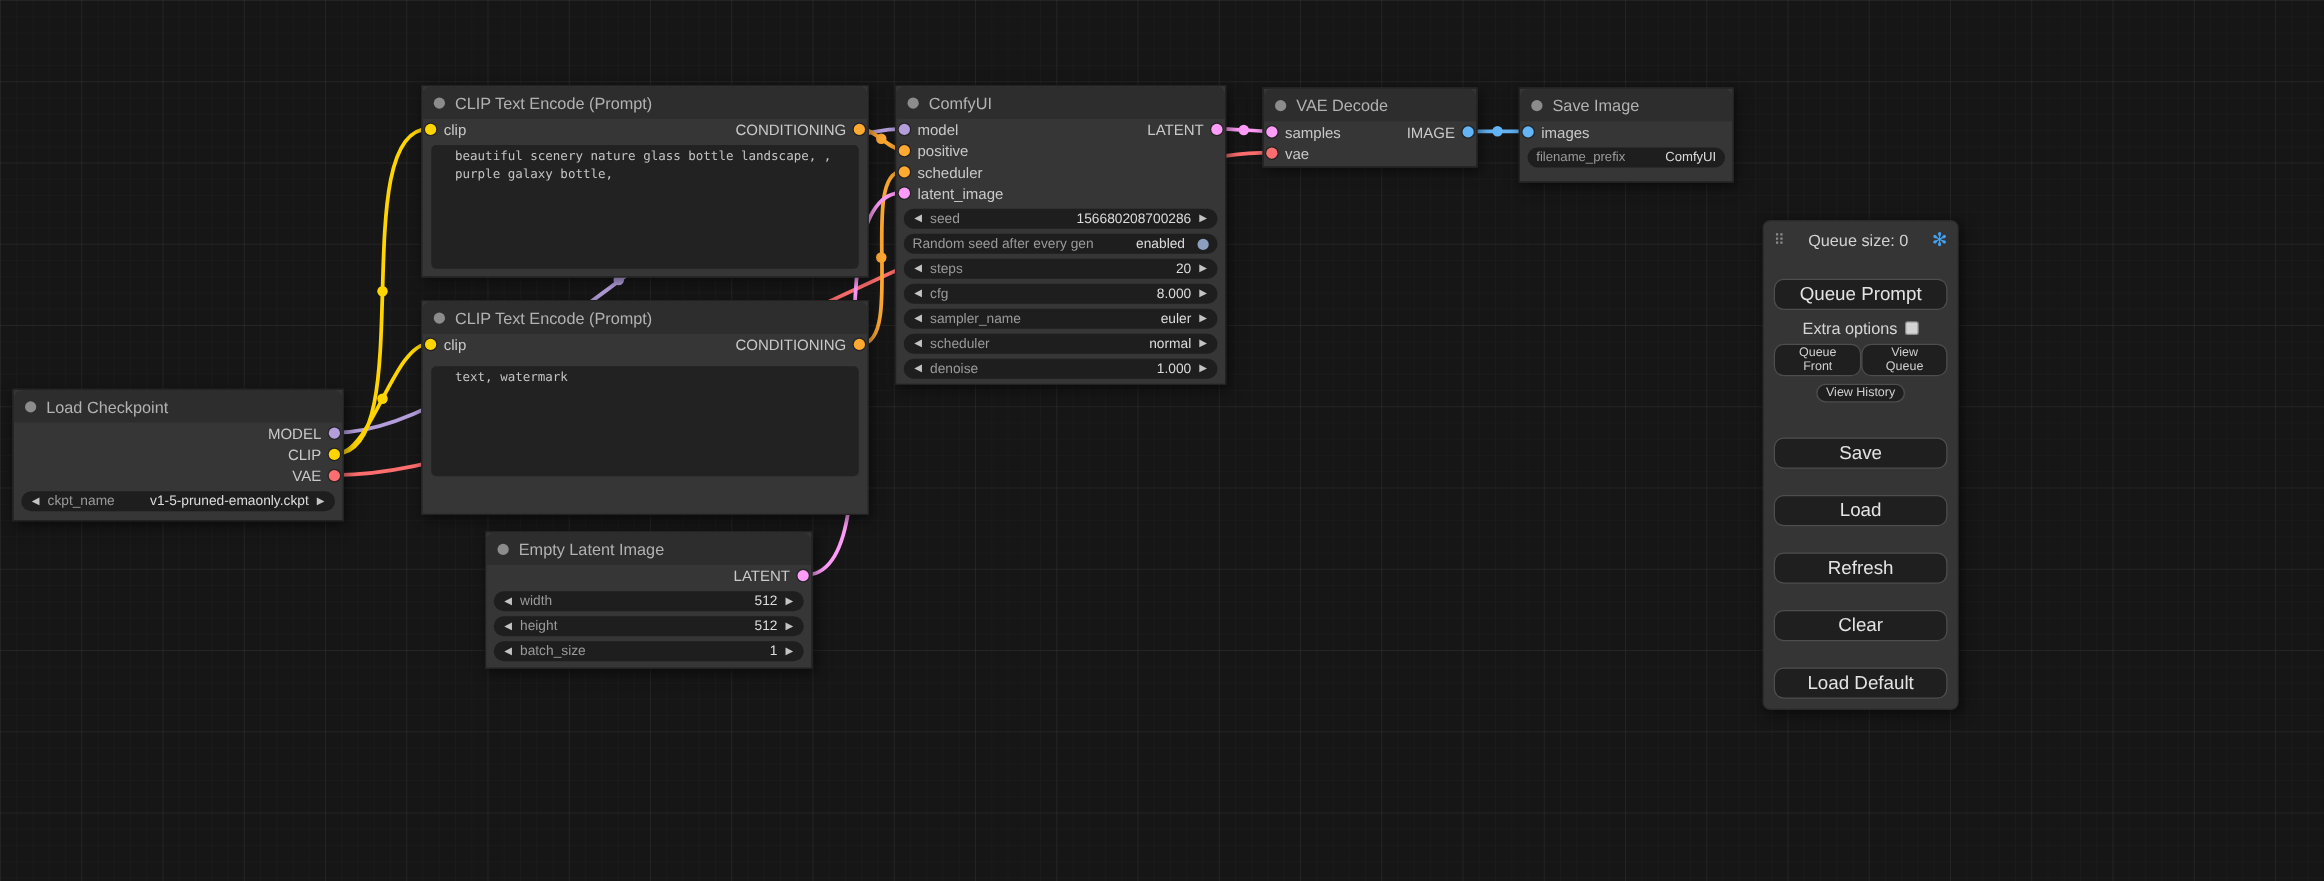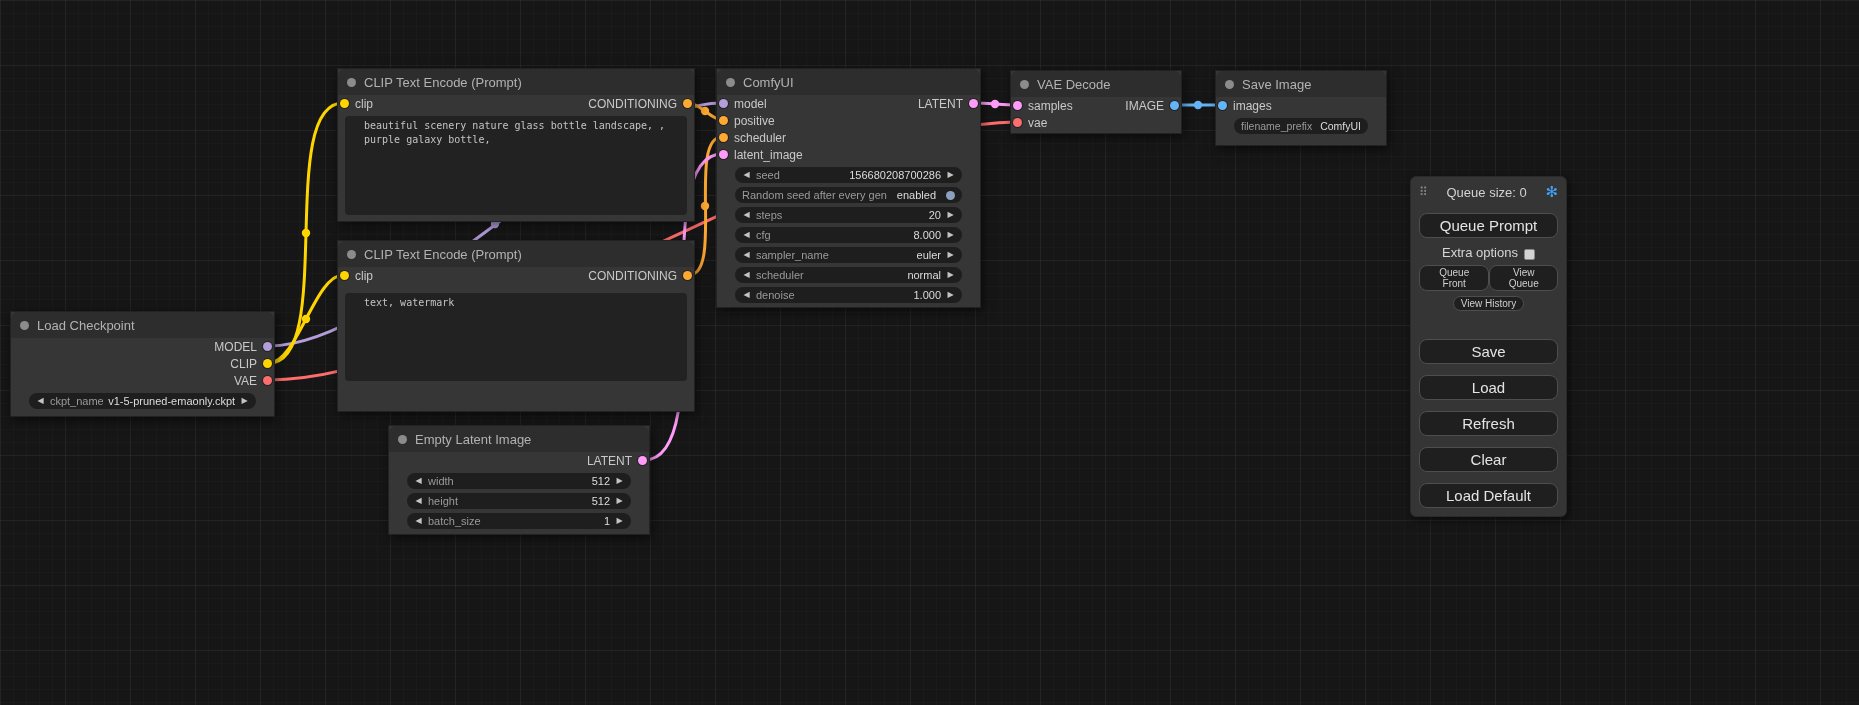--- a/index.html
+++ b/index.html
@@ -29,42 +29,42 @@
   .node{position:absolute;z-index:2;background:#363636;border:1px solid #222;
     border-radius:0;box-shadow:2px 3px 10px rgba(0,0,0,.55);color:#ccc;font-size:12px}
   .node-title{display:flex;align-items:center;gap:8px;height:26px;padding:0 9px;
     background:#2d2d2d;border-radius:7px 7px 0 0;color:#b2b2b2;font-size:13px;white-space:nowrap}
   .title-dot{width:9px;height:9px;border-radius:50%;background:#8c8c8c;flex:none}
   .slot-row{display:flex;align-items:center;height:17px;padding:0 2px;gap:6px;white-space:nowrap}
   .slot-row .sp{flex:1}
   .in-label,.out-label{color:#c9c9c9}
   .dot{width:9px;height:9px;border-radius:50%;flex:none;background:var(--cc,#999);
     box-shadow:0 0 0 1px rgba(0,0,0,.35)}
-  .widget{display:flex;align-items:center;height:16px;margin:4px 18px 0;padding:0 7px;
+  .widget{display:flex;align-items:center;height:16px;margin:4px 6px 0;padding:0 7px;
     background:#1e1e1e;border-radius:8px;font-size:11px;gap:5px;white-space:nowrap}
   .widget .arr{font-size:8px;color:#c4c4c4;line-height:1;width:9px;text-align:center}
   .widget .wl{color:#9a9a9a;overflow:hidden}
   .widget .wv{margin-left:auto;color:#dcdcdc}
   .widget.toggle .knob{width:9px;height:9px;border-radius:50%;background:#8ba0c0;margin-left:5px;flex:none}
   .promptbox{position:absolute;left:7px;right:7px;background:#222;border-radius:4px;
     padding:3px 19px;font:10px "DejaVu Sans Mono",monospace;color:#c4c4c4;line-height:1.4;
     white-space:pre-wrap;word-break:break-word;overflow:hidden}
   
   .menu{position:absolute;z-index:3;left:1410px;top:176px;width:157px;background:#353535;
     border:1px solid #2a2a2a;border-radius:6px;box-shadow:2px 3px 10px rgba(0,0,0,.55);
     padding:5px 8px 8px;color:#ddd;font-size:13px}
   .menu-head{display:flex;align-items:center;height:20px}
   .drag{color:#8a8a8a;font-size:12px;cursor:grab}
   .qsize{flex:1;text-align:center;color:#d2d2d2}
   .gear{color:var(--accent,#41a2f5);font-size:15px;cursor:pointer}
   .btn{display:block;width:100%;background:#1f1f1f;border:1px solid #4e4e4e;border-radius:8px;
     color:#e4e4e4;text-align:center;font-family:inherit;cursor:pointer}
-  .btn.big{font-size:15px;padding:3px 0;margin-top:11px}
+  .btn.big{font-size:15px;padding:3px 0;margin-top:21px}
   .btn.small{display:inline-block;width:auto;font-size:10px;padding:1px 7px;color:#cfcfcf}
-  .extra{display:flex;align-items:flex-end;justify-content:center;gap:6px;margin:7px 0 5px;color:#d6d6d6}
+  .extra{display:flex;align-items:center;justify-content:center;gap:6px;margin:7px 0 5px;color:#d6d6d6}
   .checkbox{width:11px;height:11px;background:#d4d4d4;border:1px solid #8a8a8a;border-radius:2px;flex:none}
   .smallrow{display:flex;justify-content:flex-end;margin-bottom:4px}
   .center{text-align:center}
 </style>
 </head>
 <body>
 
 <div class="canvas">
 
   <svg class="wires" width="1859" height="705" viewBox="0 0 1859 705">

